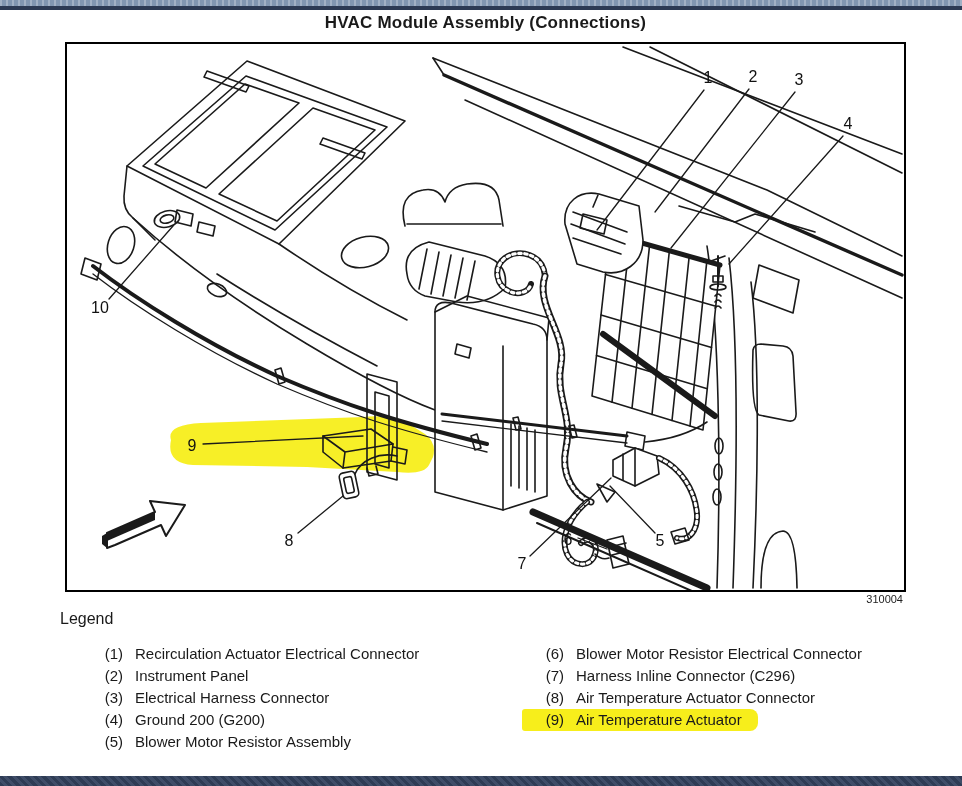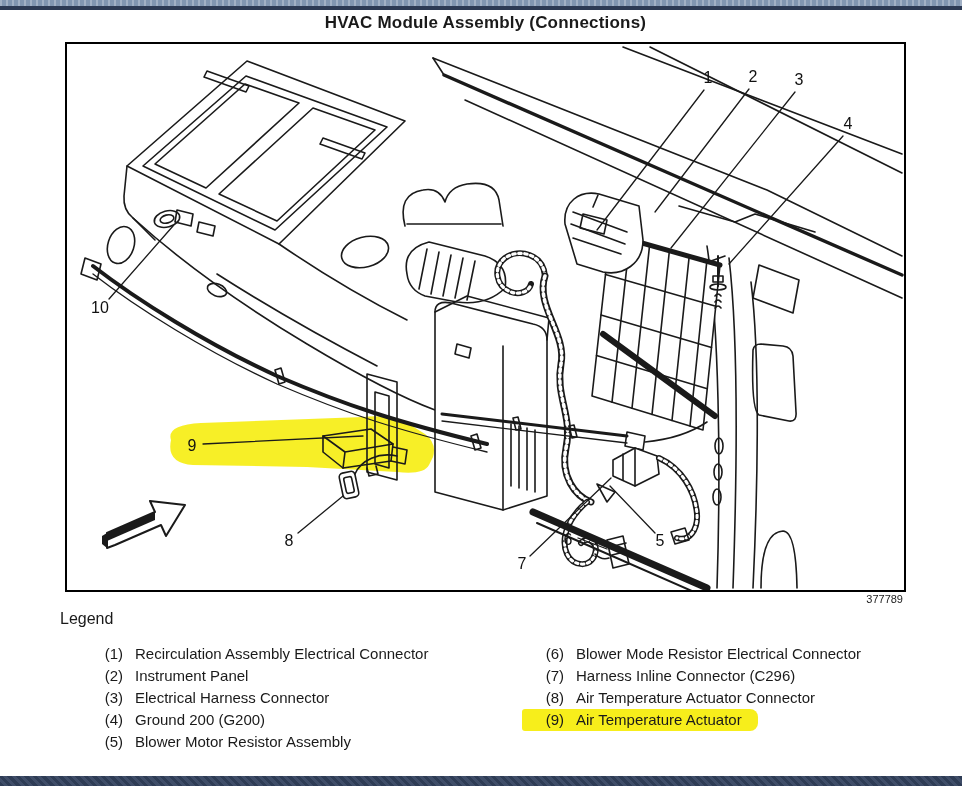--- a/index.html
+++ b/index.html
@@ -227,29 +227,29 @@
           <text x="501" y="501">6</text>
           <text x="455" y="525">7</text>
           <text x="222" y="502">8</text>
           <text x="125" y="407">9</text>
           <text x="33" y="269">10</text>
         </g>
       </g>
     </svg>
   </div>
 
-  <div class="figure-code">377789</div>
+  <div class="figure-code">310004</div>
 
   <div class="legend">
     <div class="legend-title">Legend</div>
 
     <div class="lcol lcolL">
       <div class="lrow">
         <span class="lnum">(1)</span>
-        <span class="llabel">Recirculation Assembly Electrical Connector</span>
+        <span class="llabel">Recirculation Actuator Electrical Connector</span>
       </div>
       <div class="lrow">
         <span class="lnum">(2)</span>
         <span class="llabel">Instrument Panel</span>
       </div>
       <div class="lrow">
         <span class="lnum">(3)</span>
         <span class="llabel">Electrical Harness Connector</span>
       </div>
       <div class="lrow">
@@ -258,21 +258,21 @@
       </div>
       <div class="lrow">
         <span class="lnum">(5)</span>
         <span class="llabel">Blower Motor Resistor Assembly</span>
       </div>
     </div>
 
     <div class="lcol lcolR">
       <div class="lrow">
         <span class="lnum">(6)</span>
-        <span class="llabel">Blower Mode Resistor Electrical Connector</span>
+        <span class="llabel">Blower Motor Resistor Electrical Connector</span>
       </div>
       <div class="lrow">
         <span class="lnum">(7)</span>
         <span class="llabel">Harness Inline Connector (C296)</span>
       </div>
       <div class="lrow">
         <span class="lnum">(8)</span>
         <span class="llabel">Air Temperature Actuator Connector</span>
       </div>
       <div class="lrow hl">

